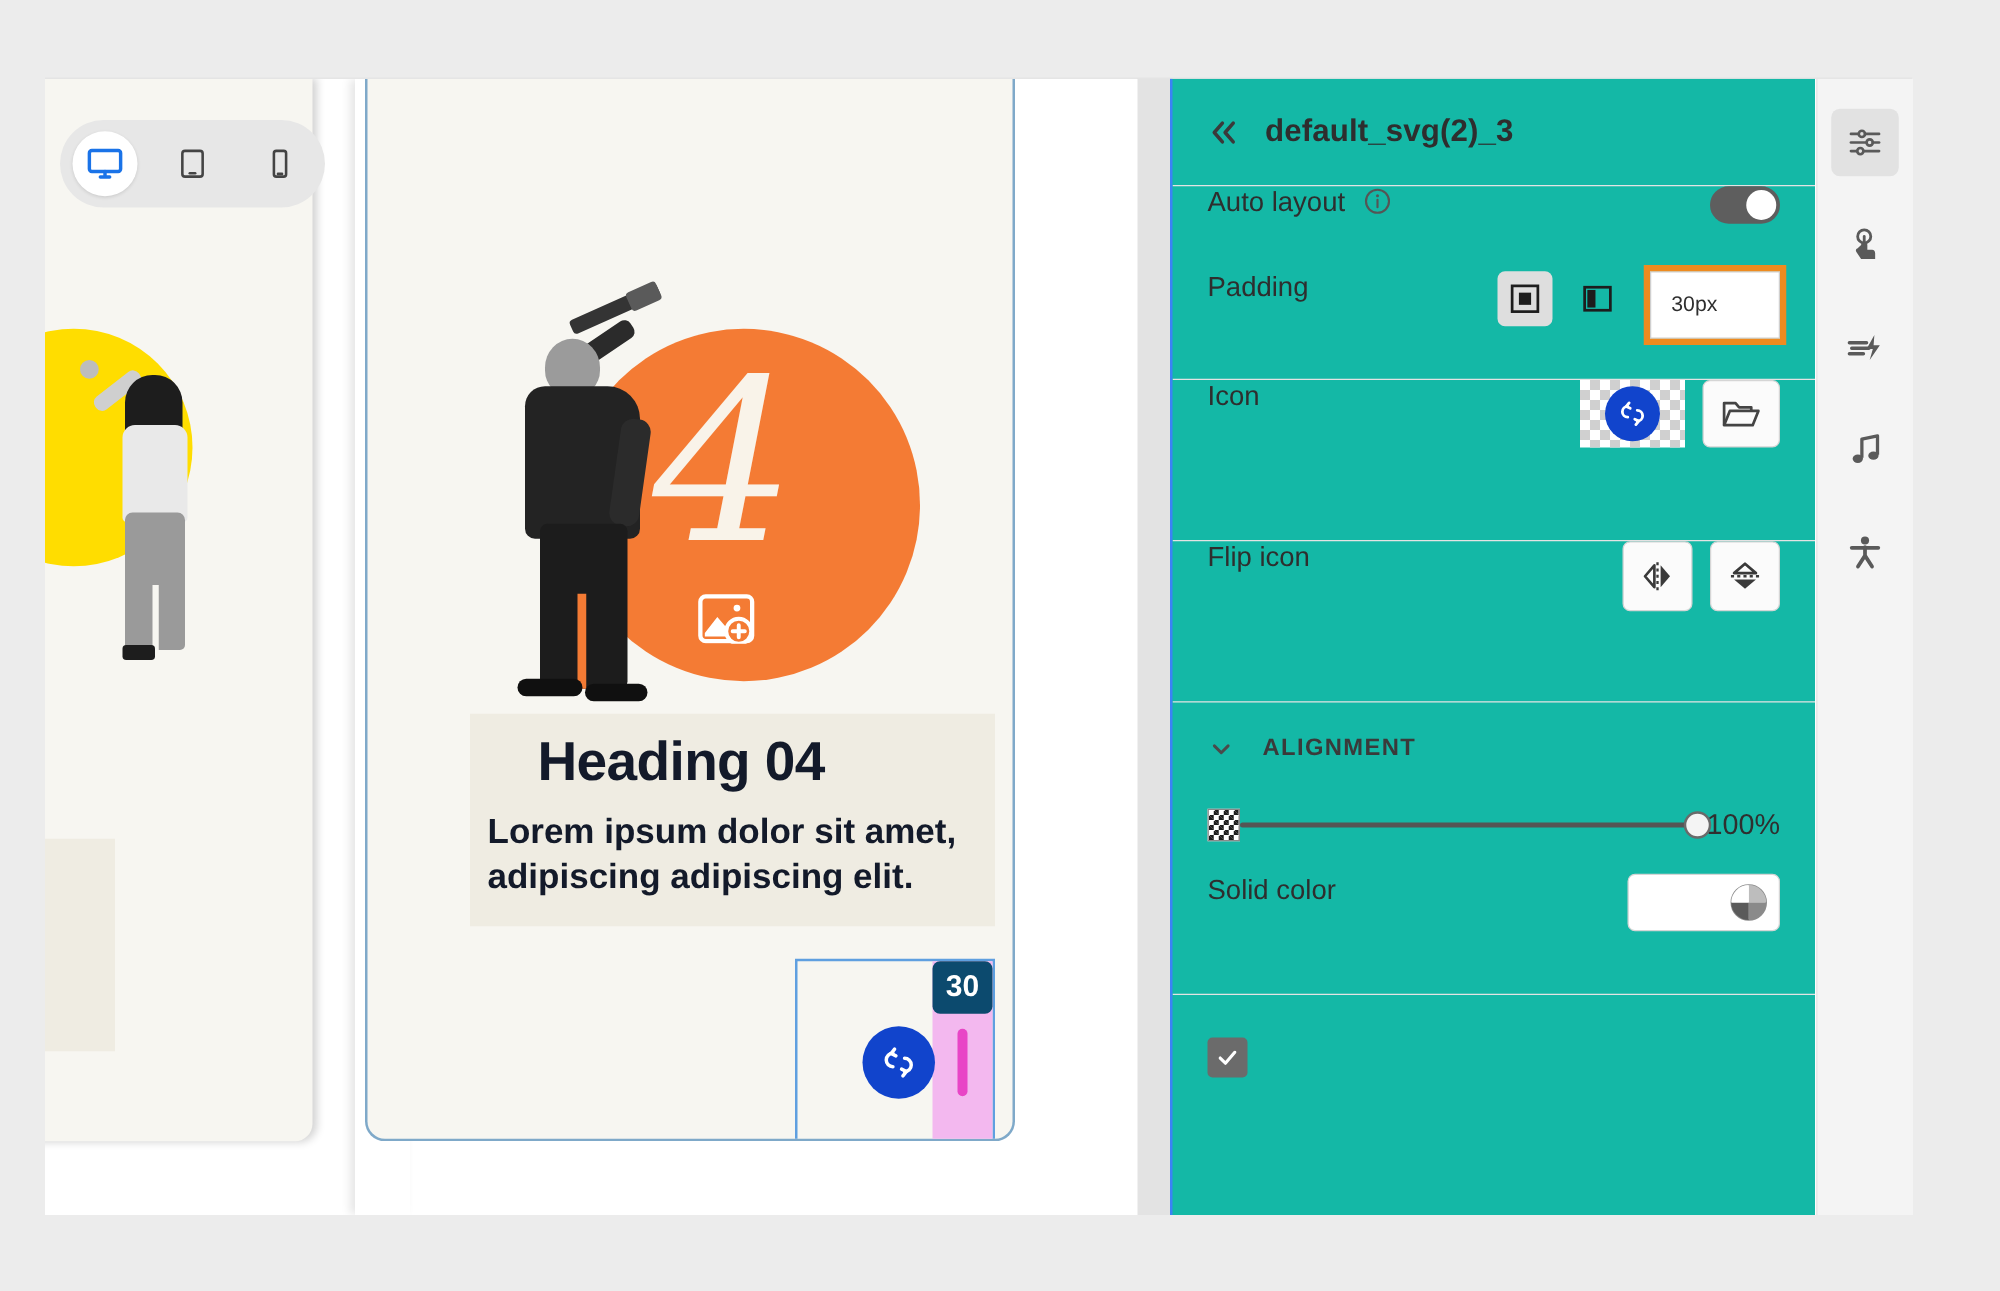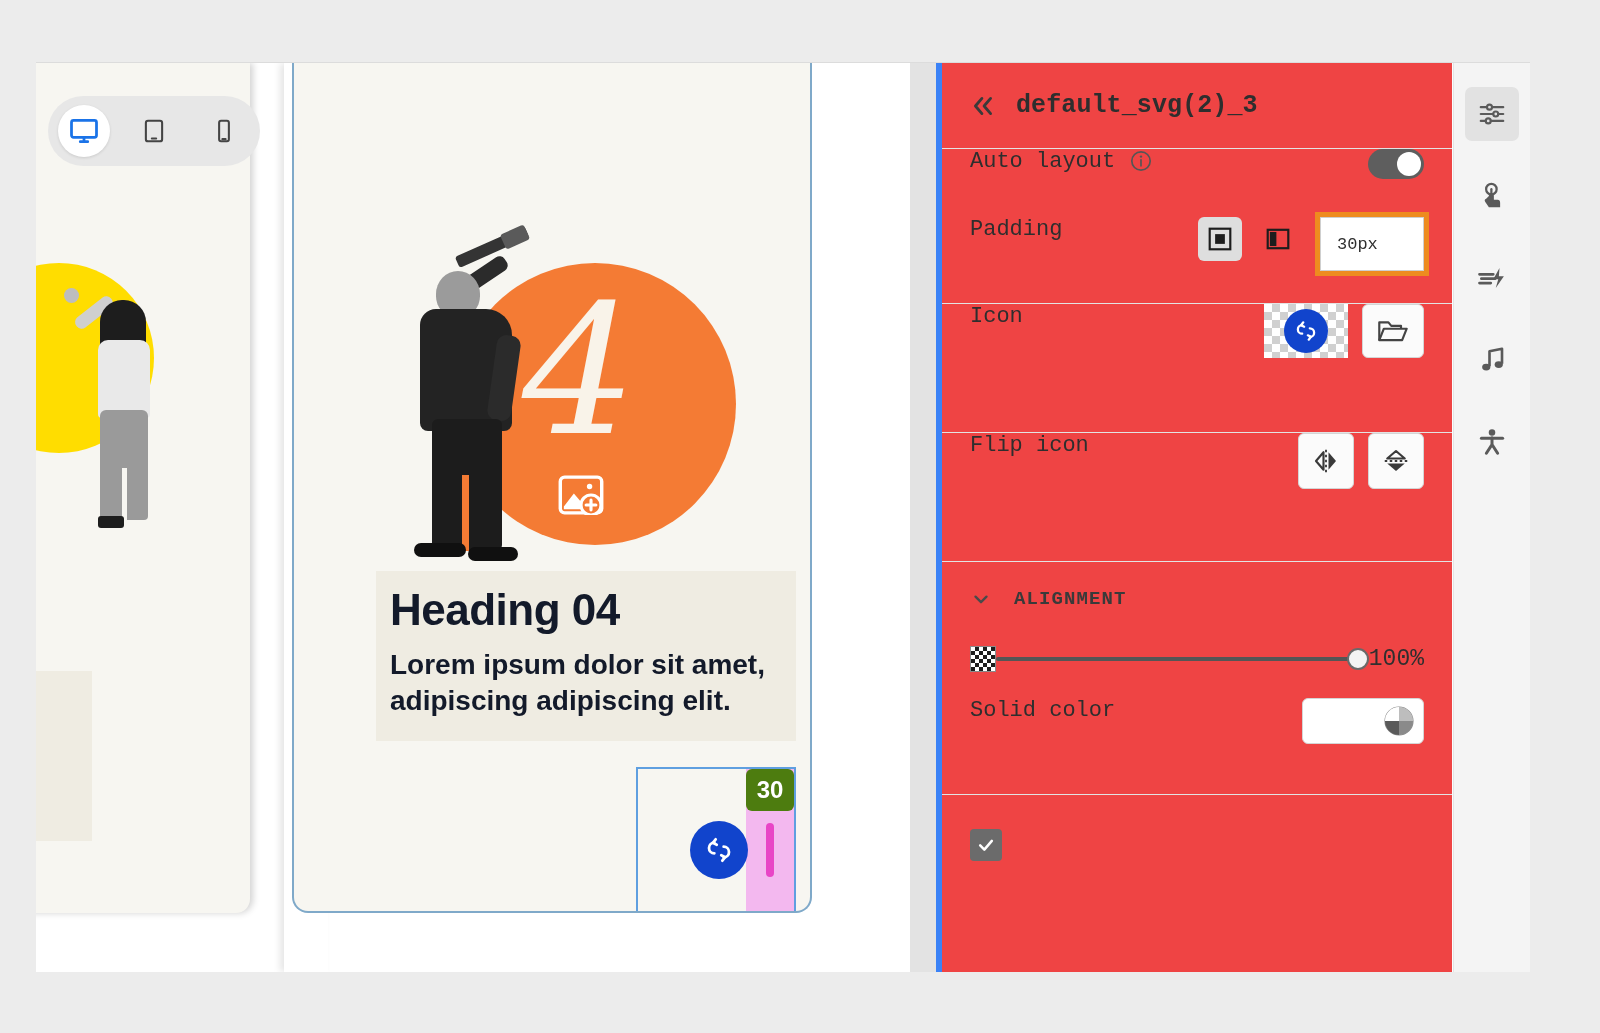--- a/index.html
+++ b/index.html
@@ -111,42 +111,42 @@
   #add-image-icon {
     position: absolute; left: 264px; top: 412px; width: 46px; height: 40px;
   }
 
   #main-textblock {
     position: absolute; left: 82px; top: 508px; width: 420px;
     background: #efece2; padding: 16px 14px 22px 14px;
   }
   #main-heading {
     font-size: 44px; font-weight: 700; color: #131a2a;
-    letter-spacing: -.5px; line-height: 1.05;
+    letter-spacing: -.5px; line-height: 1.05; margin-left: 40px;
   }
   #main-body {
     font-size: 28px; font-weight: 700; color: #131a2a;
     line-height: 1.28; margin-top: 14px;
   }
 
   
   #selection-box {
     position: absolute; left: 342px; top: 704px;
     width: 160px; height: 170px;
     border: 2px solid #5f9fe0;
     background: transparent;
   }
   #padding-strip {
     position: absolute; right: 0; top: 0; width: 48px; height: 100%;
     background: #f3b8ef;
   }
   #padding-badge {
     position: absolute; right: 0px; top: 0px;
     min-width: 48px; height: 42px; border-radius: 6px;
-    background: #4d7c0f; color: #fff;
+    background: #0c4a6e; color: #fff;
     font-size: 24px; font-weight: 700;
     display: flex; align-items: center; justify-content: center;
   }
   #padding-tick {
     position: absolute; right: 20px; top: 54px;
     width: 8px; height: 54px; border-radius: 4px; background: #e845c6;
   }
   #selection-swap-btn {
     position: absolute; left: 52px; top: 52px;
     width: 58px; height: 58px; border-radius: 50%;
@@ -167,24 +167,23 @@
   .device-btn.active { background: #ffffff; box-shadow: 0 1px 3px rgba(0,0,0,.12); }
 
   
   #panel-gutter {
     position: absolute; left: 874px; top: 0; width: 26px; height: 100%;
     background: #e3e3e3;
   }
   #props-panel {
     position: absolute; left: 900px; top: 0;
     width: 516px; height: 100%;
-    background: #ef4444;
-    border-left: 6px solid #3b82f6;
+    background: #14b8a6;
+    border-left: 2px solid #3b82f6;
     overflow: hidden;
-    font-family: Liberation Mono, monospace;
   }
   .panel-header {
     height: 86px; display: flex; align-items: center;
     padding-left: 28px; gap: 20px;
     border-bottom: 1px solid #e3e3e3;
   }
   #panel-title {
     font-size: 25px; font-weight: 700; color: #2e2e2e;
     letter-spacing: .1px;
   }

